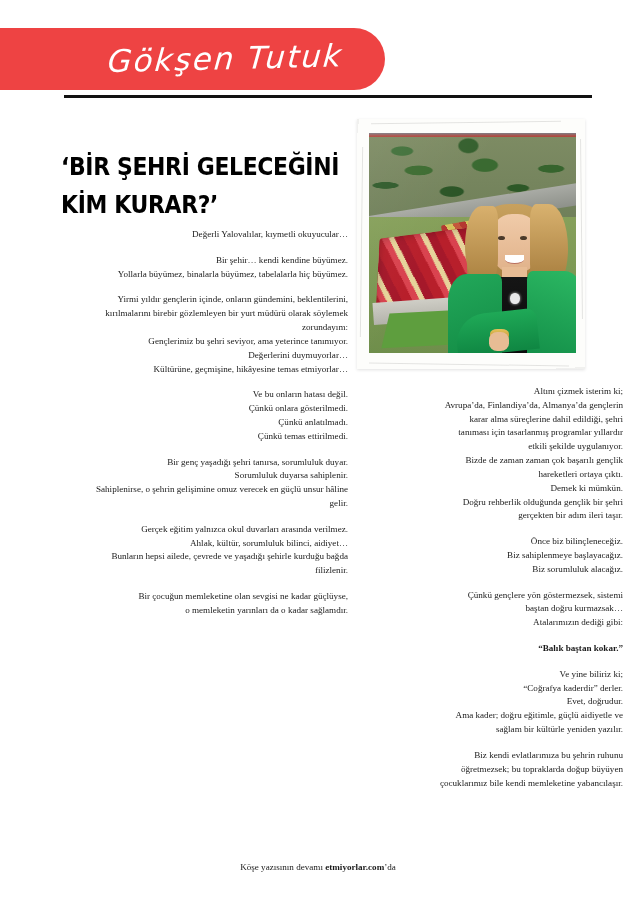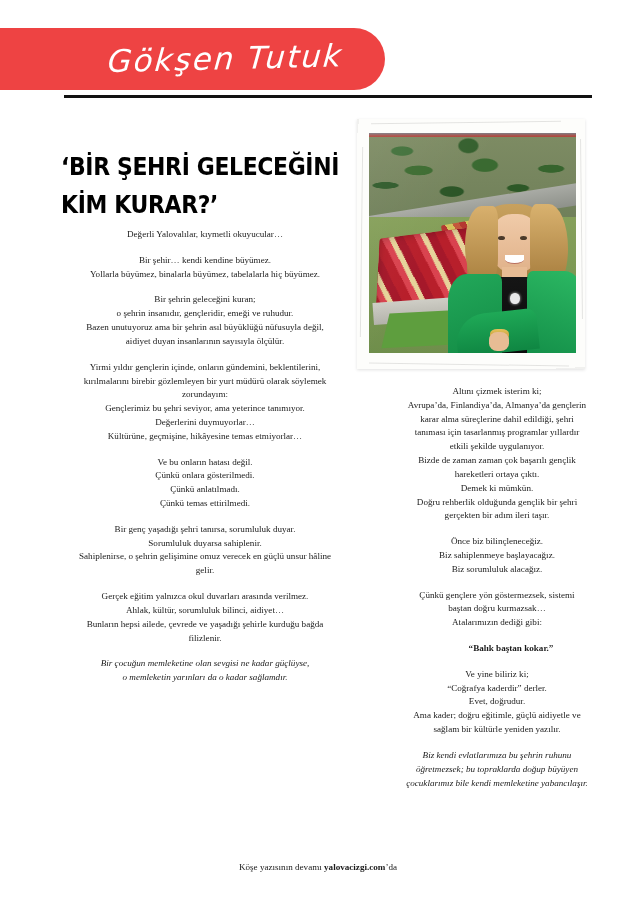--- a/index.html
+++ b/index.html
@@ -259,26 +259,26 @@
   .tear.t2 { left: 4px; top: 28px; width: 1px; height: 190px; transform: rotate(0.7deg); }
   .tear.t3 { left: 12px; bottom: 4px; width: 200px; height: 1px; transform: rotate(0.9deg); }
   .tear.t4 { right: 3px; top: 20px; width: 1px; height: 180px; transform: rotate(-0.6deg); }
 
   
   .col {
     position: absolute;
     font-size: 9.1px;
     line-height: 1.52;
     color: #1a1a1a;
-    text-align: center;
+    text-align: right;
   }
   .col-left  { left: 62px;  top: 228px; width: 286px; }
   .col-right { left: 371px; top: 385px; width: 252px; }
   .col p { margin: 0 0 12px 0; }
-  .col p:last-child { margin-bottom: 0; font-style: italic; }
+  .col p:last-child { margin-bottom: 0; }
   .col b { font-weight: 700; margin-left: 28px; }
 
   
   .footer {
     position: absolute;
     left: 0; right: 0;
     top: 862px;
     text-align: center;
     font-size: 9.1px;
     color: #1a1a1a;
@@ -337,34 +337,33 @@
           <span class="hand"></span>
         </div>
         <div class="photo-shine"></div>
       </div>
     </div>
   </div>
 
   <div class="col col-left">
       <p>Değerli Yalovalılar, kıymetli okuyucular…</p>
       <p>Bir şehir… kendi kendine büyümez.<br>Yollarla büyümez, binalarla büyümez, tabelalarla hiç büyümez.</p>
-      <p>Bir şehrin geleceğini kuran;<br>o şehrin insanıdır, gençleridir, emeği ve ruhudur.<br>Bazen unutuyoruz ama bir şehrin asıl büyüklüğü nüfusuyla değil,<br>aidiyet duyan insanlarının sayısıyla ölçülür.</p>
       <p>Yirmi yıldır gençlerin içinde, onların gündemini, beklentilerini,<br>kırılmalarını birebir gözlemleyen bir yurt müdürü olarak söylemek<br>zorundayım:<br>Gençlerimiz bu şehri seviyor, ama yeterince tanımıyor.<br>Değerlerini duymuyorlar…<br>Kültürüne, geçmişine, hikâyesine temas etmiyorlar…</p>
       <p>Ve bu onların hatası değil.<br>Çünkü onlara gösterilmedi.<br>Çünkü anlatılmadı.<br>Çünkü temas ettirilmedi.</p>
       <p>Bir genç yaşadığı şehri tanırsa, sorumluluk duyar.<br>Sorumluluk duyarsa sahiplenir.<br>Sahiplenirse, o şehrin gelişimine omuz verecek en güçlü unsur hâline<br>gelir.</p>
       <p>Gerçek eğitim yalnızca okul duvarları arasında verilmez.<br>Ahlak, kültür, sorumluluk bilinci, aidiyet…<br>Bunların hepsi ailede, çevrede ve yaşadığı şehirle kurduğu bağda<br>filizlenir.</p>
       <p>Bir çocuğun memleketine olan sevgisi ne kadar güçlüyse,<br>o memleketin yarınları da o kadar sağlamdır.</p>
     </div>
 
   <div class="col col-right">
       <p>Altını çizmek isterim ki;<br>Avrupa’da, Finlandiya’da, Almanya’da gençlerin<br>karar alma süreçlerine dahil edildiği, şehri<br>tanıması için tasarlanmış programlar yıllardır<br>etkili şekilde uygulanıyor.<br>Bizde de zaman zaman çok başarılı gençlik<br>hareketleri ortaya çıktı.<br>Demek ki mümkün.<br>Doğru rehberlik olduğunda gençlik bir şehri<br>gerçekten bir adım ileri taşır.</p>
       <p>Önce biz bilinçleneceğiz.<br>Biz sahiplenmeye başlayacağız.<br>Biz sorumluluk alacağız.</p>
       <p>Çünkü gençlere yön göstermezsek, sistemi<br>baştan doğru kurmazsak…<br>Atalarımızın dediği gibi:</p>
       <p><b>“Balık baştan kokar.”</b></p>
       <p>Ve yine biliriz ki;<br>“Coğrafya kaderdir” derler.<br>Evet, doğrudur.<br>Ama kader; doğru eğitimle, güçlü aidiyetle ve<br>sağlam bir kültürle yeniden yazılır.</p>
       <p>Biz kendi evlatlarımıza bu şehrin ruhunu<br>öğretmezsek; bu topraklarda doğup büyüyen<br>çocuklarımız bile kendi memleketine yabancılaşır.</p>
     </div>
 
   <div class="footer">
-    <span>Köşe yazısının devamı </span><b>yalovacizgi.com</b><span>’da</span>
+    <span>Köşe yazısının devamı </span><b>etmiyorlar.com</b><span>’da</span>
   </div>
 
 </div>
 
 </body></html>

